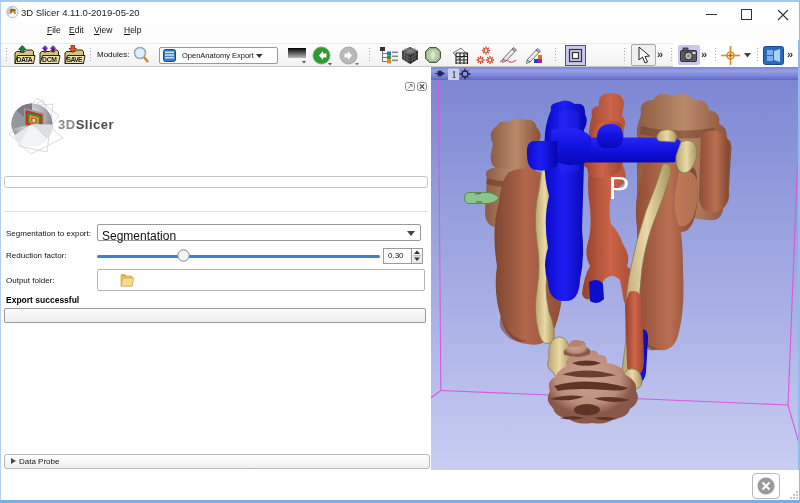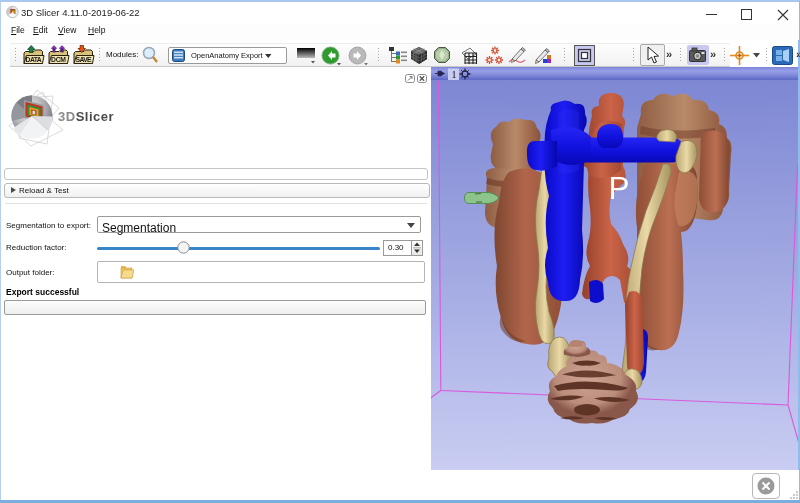--- a/index.html
+++ b/index.html
@@ -9,28 +9,28 @@
   
   #winborder{left:0;top:0;width:800px;height:503px;
     border-top:2px solid #a8c8f0;border-left:1px solid #b4d0ee;border-right:2px solid #90bbea;
     border-bottom:0;box-sizing:border-box;}
   #btmborder{left:0;top:500px;width:800px;height:3px;background:#7aaede;}
   
   #titlebar{left:1px;top:2px;width:798px;height:26px;background:#ffffff;}
   #titletxt{left:21px;top:7px;font-size:9.5px;color:#222;}
   
   #menubar{left:1px;top:23px;width:798px;height:17px;background:#fdfdfd;font-size:8.5px;color:#111;}
-  .menu{position:absolute;top:2px;}
+  .menu{position:absolute;top:2px;margin-left:36px;}
   
-  #toolbar{left:10px;top:44px;width:672px;height:22px;
-    background:linear-gradient(#fefefe,#f1f1f1);border-bottom:1px solid #c9c9c9;box-shadow:0 -1px 0 #ececec;box-sizing:content-box;padding-left:48px;}
+  #toolbar{left:1px;top:44px;width:672px;height:22px;
+    background:linear-gradient(#fefefe,#f1f1f1);border-bottom:1px solid #c9c9c9;box-shadow:0 -1px 0 #ececec;box-sizing:content-box;}
   .handle{position:absolute;top:3px;width:4px;height:16px;
     background-image:radial-gradient(circle,#aaa 35%,transparent 40%);background-size:3px 3px;}
   
-  #panel{left:1px;top:72px;width:430px;height:421px;background:#ffffff;padding-left:48px;}
+  #panel{left:1px;top:80px;width:430px;height:421px;background:#ffffff;padding-left:48px;}
   .collbar{position:absolute;left:3px;width:424px;height:13px;background:linear-gradient(#ffffff,#f0f0f0);
     border:1px solid #b8b8b8;border-radius:3px;font-size:8px;color:#111;}
   .collbar .arr{position:absolute;left:6px;top:3px;width:0;height:0;
     border-left:5px solid #4a4a4a;border-top:3.5px solid transparent;border-bottom:3.5px solid transparent;}
   .collbar .ct{position:absolute;left:14px;top:2px;}
   .lbl{position:absolute;left:5px;font-size:8px;color:#111;}
   
   #view{left:431px;top:67px;width:367px;height:403px;background:#fff;overflow:hidden;}
 </style>
 </head>
@@ -39,21 +39,21 @@
 
 <div class="abs" id="titlebar"></div>
 <svg class="abs" style="left:6px;top:5px" width="13" height="14" viewBox="0 0 18 18">
   <circle cx="9" cy="9" r="8" fill="#e8e8ea" stroke="#9a9aa0" stroke-width="0.8"></circle>
   <path d="M9 1 A8 8 0 0 0 2.2 13.5 L9 9 Z" fill="#c8c8cc"></path>
   <rect x="6" y="5" width="7" height="7" fill="#cc3311"></rect>
   <rect x="7" y="6" width="5" height="5" fill="#2a7a2a"></rect>
   <rect x="8" y="7" width="4" height="4" fill="#e8a020"></rect>
   <path d="M4 13 A8 8 0 0 0 14.5 13.8 L9 9 Z" fill="#f8f8f8"></path>
 </svg>
-<div class="abs" id="titletxt">3D Slicer 4.11.0-2019-06-22</div>
+<div class="abs" id="titletxt">3D Slicer 4.11.0-2019-05-20</div>
 
 <svg class="abs" style="left:699px;top:2px" width="100" height="26" viewBox="0 0 100 26">
   <line x1="7" y1="12.5" x2="18" y2="12.5" stroke="#333" stroke-width="1"></line>
   <rect x="42.5" y="7.5" width="10" height="10" fill="none" stroke="#333" stroke-width="1"></rect>
   <path d="M79 8 L89 18 M89 8 L79 18" stroke="#333" stroke-width="1.1" fill="none"></path>
 </svg>
 
 <div class="abs" id="menubar">
   <span class="menu" style="left:10px"><u>F</u>ile</span>
   <span class="menu" style="left:32px"><u>E</u>dit</span>
@@ -293,24 +293,20 @@
       <path d="M0.5 -5.5 L3.2 -4.8 L3.2 -1.6 L0.5 -2.3 Z" fill="#d8dce8"></path>
     </g>
     <path d="M10.5 42 A20.5 20.5 0 0 0 45 44.5 L29 30 Z" fill="#f2f3f5"></path>
     <path d="M45 44.5 A20.5 20.5 0 0 0 49.5 30.5 L29 30 Z" fill="#dcdee2"></path>
     <path d="M10.5 42 A20.5 20.5 0 0 0 17 48.5 L29 30 Z" fill="#e6e7ea"></path>
   </svg>
   <div class="abs" style="left:57px;top:37px;font-size:13px;letter-spacing:0.5px;color:#8a8a8a;font-weight:bold;">3D<span style="color:#4a4a4a">Slicer</span></div>
 
   <div class="abs" style="left:3px;top:95.5px;width:422px;height:10px;border:1px solid #c5c5c5;border-radius:3px;background:#fff;"></div>
 
-  <div class="collbar" style="top:111px;">
-      <span class="arr"></span>
-      <span class="ct">Reload &amp; Test</span>
-    </div>
   <div class="abs" style="left:4px;top:131px;width:422px;height:1px;background:#e0e0e0;"></div>
 
   <div class="lbl" style="top:149px;">Segmentation to export:</div>
   <div class="abs" style="left:96px;top:144px;width:324px;height:17px;background:#fff;border:1px solid #9a9a9a;border-radius:2px;box-sizing:border-box;"></div>
   <div class="abs" style="left:101px;top:149px;font-size:12px;color:#111;">Segmentation</div>
   <svg class="abs" style="left:406px;top:151px" width="9" height="6">
       <path d="M0 0 L8 0 L4 5 Z" fill="#444"></path>
     </svg>
 
   <div class="lbl" style="top:171px;">Reduction factor:</div>
@@ -331,20 +327,24 @@
   <div class="abs" style="left:96px;top:189px;width:328px;height:22px;background:#fff;border:1px solid #b5b5b5;border-radius:2px;box-sizing:border-box;"></div>
   <svg class="abs" style="left:119px;top:192px" width="14" height="15" viewBox="0 0 14 15">
     <path d="M1 2 L5 2 L6.5 4 L1 4 Z" fill="#e8b84a"></path>
     <path d="M1 4 L12 4 L12 14 L1 14 Z" fill="#f0c868" stroke="#c89830" stroke-width="0.6"></path>
     <path d="M1 14 L3 6 L14 6 L12 14 Z" fill="#f8da8c" stroke="#c89830" stroke-width="0.6"></path>
   </svg>
 
   <div class="abs" style="left:5px;top:215px;font-size:8.5px;font-weight:bold;color:#000;">Export successful</div>
   <div class="abs" style="left:3px;top:228px;width:422px;height:15px;background:linear-gradient(#fcfcfc,#eee);border:1px solid #9a9a9a;border-radius:2px;box-sizing:border-box;"></div>
 
+  <div class="collbar" style="top:374px;">
+      <span class="arr"></span>
+      <span class="ct">Data Probe</span>
+    </div>
 </div>
 
 <div class="abs" id="view">
 
   <div class="abs" style="left:0;top:0;width:368px;height:13px;background:linear-gradient(180deg,#7d85d8 0%,#989fe8 30%,#7e87d8 65%,#5c67c6 100%);"></div>
   <svg class="abs" style="left:2px;top:1px" width="40" height="12" viewBox="0 0 40 12">
     <path d="M2 5.5 L5 5.5 M5 3.2 L8.5 3.2 L8.5 7.8 L5 7.8 Z M8.5 4 L11.5 5.5 L8.5 7 Z" fill="#262650" stroke="#262650" stroke-width="0.9"></path>
     <rect x="15" y="0.5" width="11" height="11.5" fill="#c9cdf2"></rect>
     <text x="18.5" y="9.5" font-size="10" fill="#111" font-family="Liberation Serif">1</text>
     <g transform="translate(32,6)" stroke="#252548" fill="none" stroke-width="1.3">

